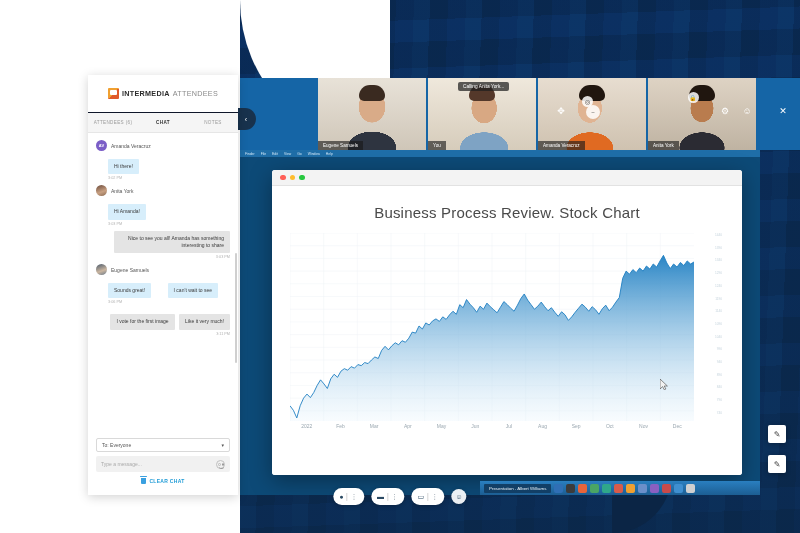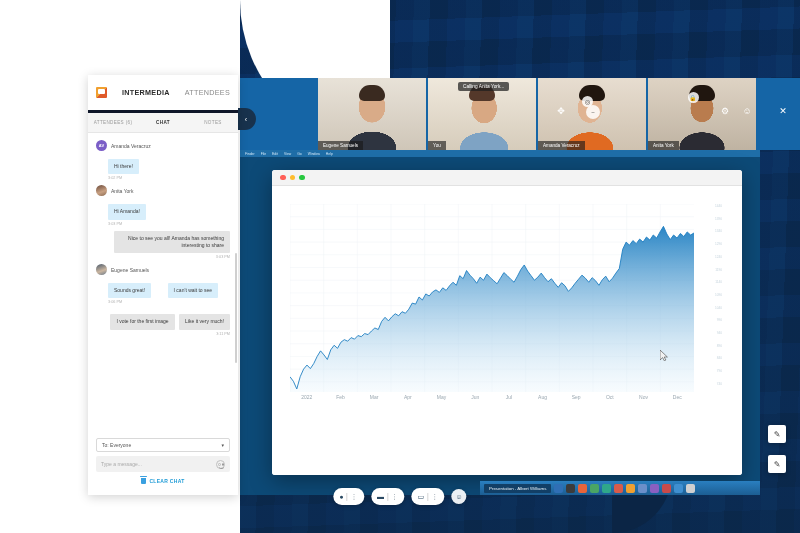--- a/index.html
+++ b/index.html
@@ -33,21 +33,21 @@
   }
 
   
   #chat-panel {
     position:absolute; left:88px; top:75px; width:150px; height:420px;
     background:#ffffff; box-shadow:0 2px 10px rgba(0,0,0,.18);
     display:flex; flex-direction:column; z-index:20;
   }
   #brand {
     height:38px; display:flex; align-items:center; justify-content:center;
-    border-bottom:3px solid #0f172a; gap:15px;
+    border-bottom:1px solid #0f172a; gap:3px;
   }
   .brand-mark { width:11px; height:11px; position:relative; }
   .bm-q { position:absolute; inset:0;
     background:linear-gradient(135deg,#f0a030 50%, #e05a2b 50%); border-radius:1px;}
   .bm-q::after{content:"";position:absolute;left:2px;top:2px;width:7px;height:5px;
     background:#fff;border-radius:1px;}
   .brand-bold { font-size:7.2px; font-weight:bold; letter-spacing:.3px; color:#2b2b2b;}
   .brand-light { font-size:7.2px; font-weight:300; letter-spacing:.3px; color:#8a8a8a;}
   #tabs {
     height:20px; background:#f5f5f5; display:flex; align-items:center;
@@ -363,20 +363,21 @@
   </div>
 
   <div id="browser">
     <div id="browser-bar">
       <span class="dot d-r"></span>
       <span class="dot d-y"></span>
       <span class="dot d-g"></span>
     </div>
 
     <div id="slide">
+      <div id="chart-title">Business Process Review. Stock Chart</div>
 
       <div id="plot-wrap">
         <div id="plot">
           <svg id="chart-svg" viewBox="0 0 400 190" preserveAspectRatio="none">
             <defs>
               <linearGradient id="areaGrad" x1="0" y1="0" x2="0" y2="1">
                 <stop offset="0%" stop-color="#1f7fc2" stop-opacity="0.95"></stop>
                 <stop offset="100%" stop-color="#eaf6fd" stop-opacity="0.35"></stop>
               </linearGradient>
             </defs>

